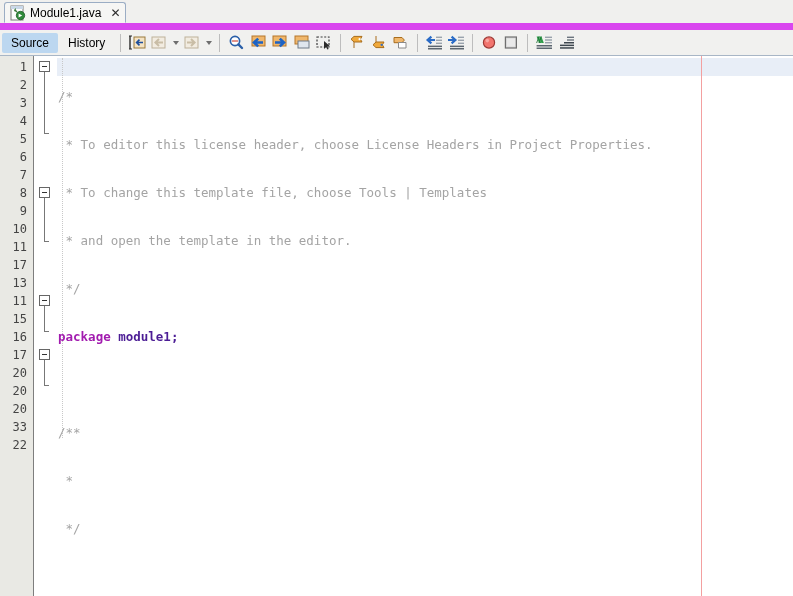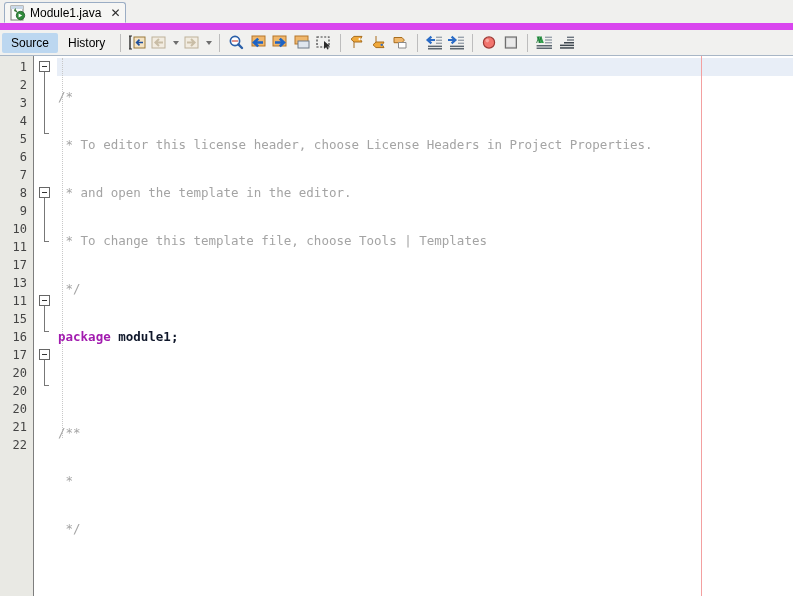--- a/index.html
+++ b/index.html
@@ -206,21 +206,21 @@
     height: 1px;
     width: 5px;
     background: #777777;
   }
 
   
   .kw { color: #a21caf; }
   .cm { color: #a4a4a4; }
   .cmtag { color: #8f9aa6; }
   .bld { font-weight: bold; }
-  .pl { color: #0f172a; }
+  .pl { color: #4c1d95; }
 
   
   .stripe {
     position: absolute;
     right: 0; top: 0; bottom: 0;
     width: 0px;
     background: #ffffff;
   }
   svg { display: block; }
 </style>
@@ -430,21 +430,21 @@
       <div class="lineno">11</div>
       <div class="lineno">17</div>
       <div class="lineno">13</div>
       <div class="lineno">11</div>
       <div class="lineno">15</div>
       <div class="lineno">16</div>
       <div class="lineno">17</div>
       <div class="lineno">20</div>
       <div class="lineno">20</div>
       <div class="lineno">20</div>
-      <div class="lineno">21</div>
+      <div class="lineno">33</div>
       <div class="lineno">22</div>
     </div>
 
     <div class="foldcol">
 
       <div class="foldbox" style="left:5px; top:5px;"></div>
       <div class="foldline" style="left:10px; top:16px; height:61px;"></div>
       <div class="foldfoot" style="left:10px; top:77px;"></div>
 
       <div class="foldbox" style="left:5px; top:131px;"></div>
@@ -458,22 +458,22 @@
       <div class="foldbox" style="left:5px; top:293px;"></div>
       <div class="foldline" style="left:10px; top:304px; height:25px;"></div>
       <div class="foldfoot" style="left:10px; top:329px;"></div>
     </div>
 
     <div class="indent-guide" style="left:62px; height:380px;"></div>
 
     <div class="code">
       <div class="cline"><span class="cm">/*</span></div>
       <div class="cline"><span class="cm"> * To editor this license header, choose License Headers in Project Properties.</span></div>
+      <div class="cline"><span class="cm"> * To change this template file, choose Tools | Templates</span></div>
       <div class="cline"><span class="cm"> * and open the template in the editor.</span></div>
-      <div class="cline"><span class="cm"> * To change this template file, choose Tools | Templates</span></div>
       <div class="cline"><span class="cm"> */</span></div>
       <div class="cline"><span class="kw bld">package</span><span class="pl bld"> module1;</span></div>
       <div class="cline"><span></span></div>
       <div class="cline"><span class="cm">/**</span></div>
       <div class="cline"><span class="cm"> *</span></div>
       <div class="cline"><span class="cm"> */</span></div>
       
       
       
       

